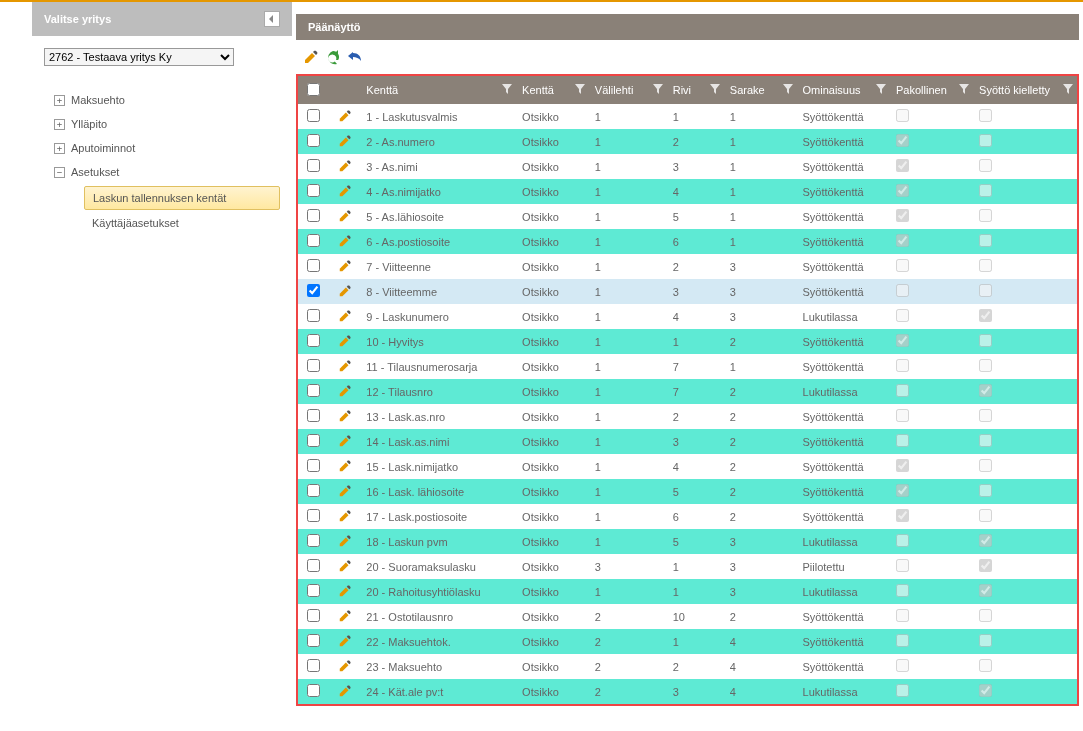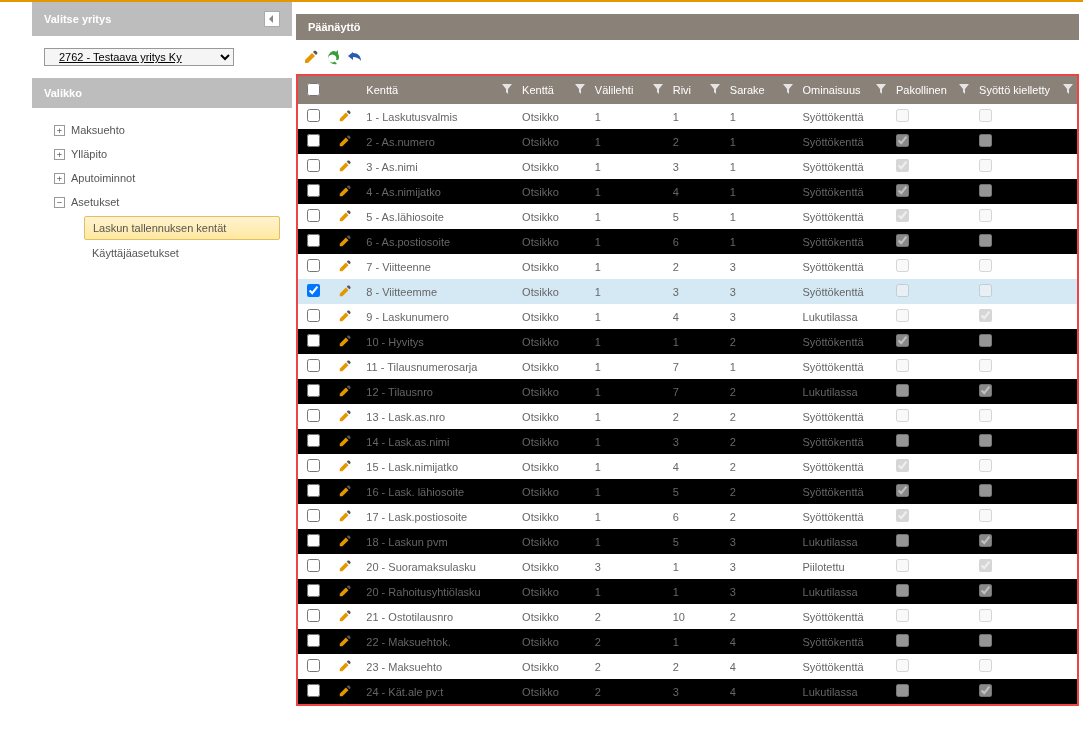--- a/index.html
+++ b/index.html
@@ -6,21 +6,21 @@
 body { font-family: Verdana, Arial, sans-serif; font-size: 11px; color: #555; background: #fff; width: 1083px; }
 .top-bar { height: 2px; background: #e59700; }
 .container { display: flex; margin-left: 32px; }
 
 
 .sidebar { width: 260px; background: #fff; }
 .sidebar-header { background: #bdbdbd; color: #fff; padding: 9px 12px; font-weight: bold; display: flex; justify-content: space-between; align-items: center; }
 .collapse-btn { width: 16px; height: 16px; background: #fff; border: 1px solid #aaa; display: flex; align-items: center; justify-content: center; cursor: pointer; }
 .collapse-btn svg { fill: #888; }
 .company-select { padding: 12px; }
-.company-select select { width: 190px; font-size: 11px; padding: 1px 10px; border: 1px solid #999; background: #f5f5f5; text-decoration: underline; }
+.company-select select { width: 190px; font-size: 11px; padding: 1px 0; border: 1px solid #999; background: #f5f5f5; }
 .menu-header { background: #bdbdbd; color: #fff; padding: 9px 12px; font-weight: bold; }
 .tree { padding: 10px 0 0 22px; }
 .tree-node { padding: 6px 0; display: flex; align-items: center; cursor: pointer; }
 .tree-toggle { width: 11px; height: 11px; border: 1px solid #999; display: inline-flex; align-items: center; justify-content: center; margin-right: 6px; font-size: 9px; color: #666; font-family: monospace; line-height: 1; }
 .tree-children { padding-left: 30px; }
 .tree-leaf { padding: 5px 8px; cursor: pointer; }
 .tree-leaf.active { background: linear-gradient(#fff3d0, #ffe8a0); border: 1px solid #e0c060; border-radius: 2px; margin: 2px 12px 2px 0; }
 
 
 .main { flex: 1; padding: 0 4px; position: relative; }
@@ -29,21 +29,21 @@
 .toolbar-btn { width: 18px; height: 18px; cursor: pointer; display: flex; align-items: center; justify-content: center; }
 
 
 .table-wrap { border: 2px solid #ef4444; }
 .grid { width: 100%; border-collapse: collapse; table-layout: fixed; }
 .grid thead th { background: #8a8178; color: #fff; padding: 6px 6px; text-align: left; font-weight: normal; font-size: 11px; position: relative; height: 28px; }
 .grid thead th .filter-icon { position: absolute; right: 4px; top: 50%; transform: translateY(-50%); opacity: 0.8; }
 .grid thead th.check-col { width: 30px; text-align: center; }
 .grid thead th.edit-col { width: 30px; }
 .grid tbody tr { height: 25px; }
-.grid tbody tr.even { background: #000000; }
+.grid tbody tr.even { background: #5eead4; }
 .grid tbody tr.odd { background: #fff; }
 .grid tbody tr.selected { background: #d4e9f4 !important; }
 .grid td { padding: 4px 6px; font-size: 11px; color: #666; }
 .grid td.check-cell, .grid td.edit-cell { text-align: center; }
 .grid input[type=checkbox] { width: 13px; height: 13px; }
 .grid input[type=checkbox]:disabled { opacity: 0.9; }
 .pencil { display: inline-block; width: 14px; height: 14px; cursor: pointer; }
 
 .col-kentta { width: 150px; }
 .col-naytto { width: 70px; }
@@ -67,21 +67,20 @@
         <svg width="8" height="8" viewBox="0 0 8 8">
             <path d="M5 0L1 4l4 4z"></path>
           </svg>
       </span>
     </div>
     <div class="company-select">
       <select>
         <option>2762 - Testaava yritys Ky</option>
       </select>
     </div>
-    <div class="menu-header">Valikko</div>
 
     <div class="tree">
       <div class="tree-node">
         <span class="tree-toggle">+</span>
         <span>Maksuehto</span>
       </div>
       <div class="tree-node">
         <span class="tree-toggle">+</span>
         <span>Ylläpito</span>
       </div>

